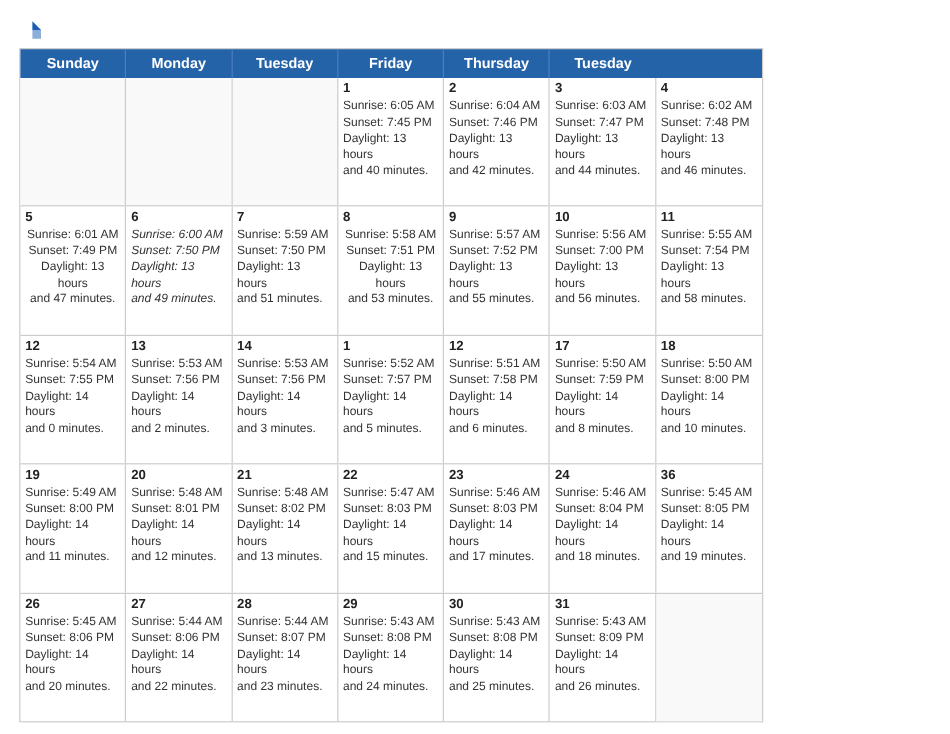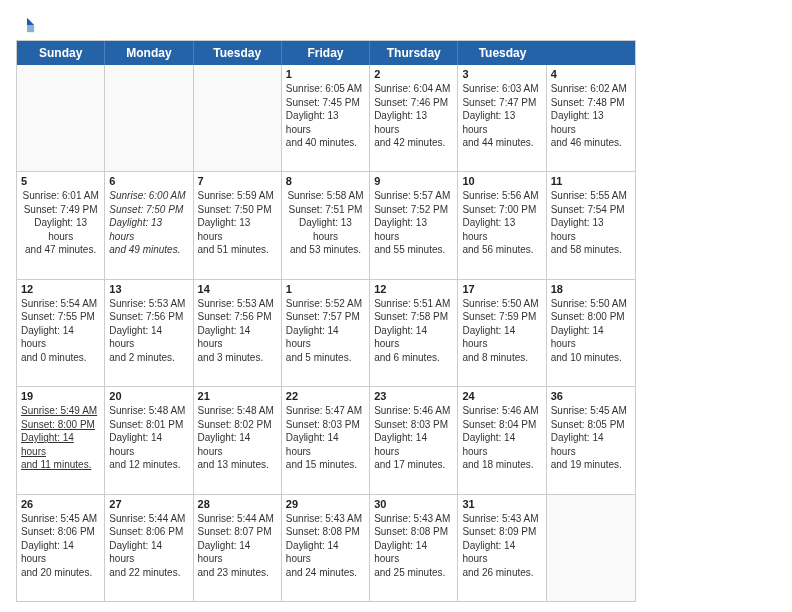--- a/index.html
+++ b/index.html
@@ -283,21 +283,21 @@
             <div class="day-num">18</div>
             <div class="day-info" style="white-space: pre-line;">Sunrise: 5:50 AM
 Sunset: 8:00 PM
 Daylight: 14 hours
 and 10 minutes.</div>
           </div>
         </div>
         <div class="cal-row">
           <div class="cal-cell">
             <div class="day-num">19</div>
-            <div class="day-info" style="white-space: pre-line; text-decoration: underline;">Sunrise: 5:49 AM
+            <div class="day-info" style="white-space: pre-line;">Sunrise: 5:49 AM
 Sunset: 8:00 PM
 Daylight: 14 hours
 and 11 minutes.</div>
           </div>
           <div class="cal-cell">
             <div class="day-num">20</div>
             <div class="day-info" style="white-space: pre-line;">Sunrise: 5:48 AM
 Sunset: 8:01 PM
 Daylight: 14 hours
 and 12 minutes.</div>

